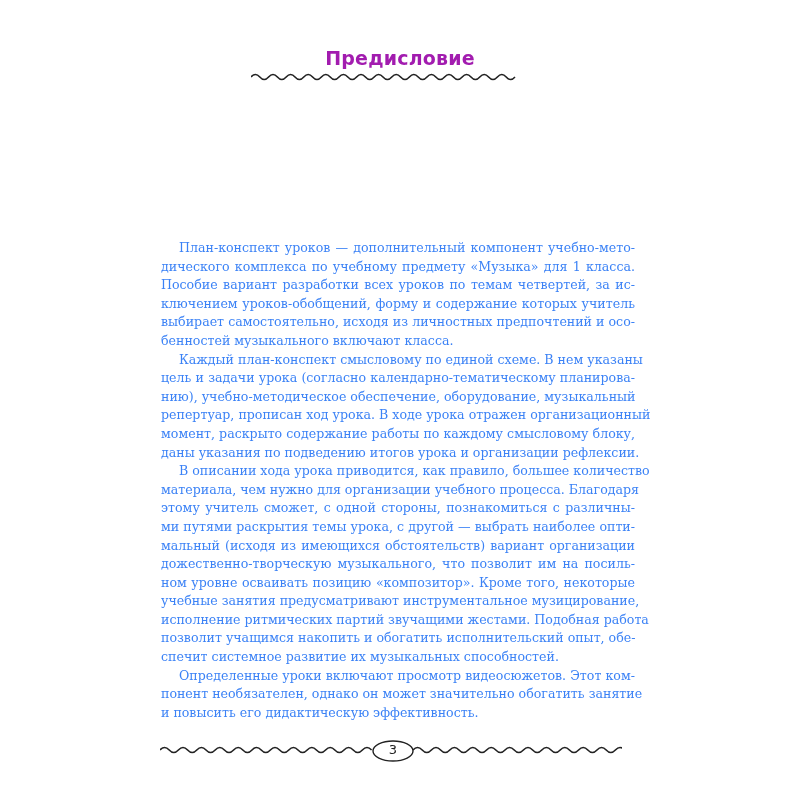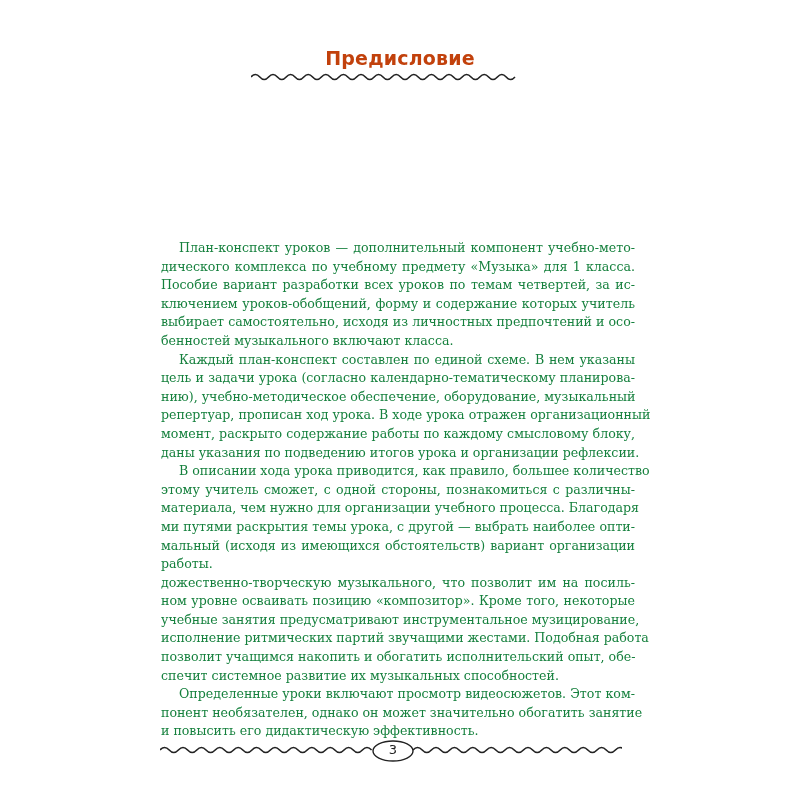--- a/index.html
+++ b/index.html
@@ -16,39 +16,39 @@
     }
     .page-title {
       position: absolute;
       top: 47px;
       left: 0;
       width: 800px;
       text-align: center;
       font-family: "DejaVu Sans", sans-serif;
       font-weight: bold;
       font-size: 19px;
-      color: #c2410c;
+      color: #a21caf;
       letter-spacing: 0.2px;
     }
     .wave-top {
       position: absolute;
       top: 71px;
       left: 251px;
       width: 266px;
       height: 12px;
     }
     .body-text {
       position: absolute;
       top: 239px;
       left: 161px;
       width: 474px;
       font-family: "DejaVu Serif", serif;
       font-size: 12.6px;
       line-height: 18.6px;
-      color: #15803d;
+      color: #3b82f6;
     }
     .body-text .line {
       display: block;
       white-space: nowrap;
       text-align: justify;
       text-align-last: justify;
       height: 18.6px;
     }
     .body-text .line.last {
       text-align-last: left;
@@ -95,34 +95,33 @@
   <div class="body-text">
     <div>
       <span class="line indent">План-конспект уроков — дополнительный компонент учебно-мето-</span>
       <span class="line">дического комплекса по учебному предмету «Музыка» для 1 класса.</span>
       <span class="line">Пособие вариант разработки всех уроков по темам четвертей, за ис-</span>
       <span class="line">ключением уроков-обобщений, форму и содержание которых учитель</span>
       <span class="line">выбирает самостоятельно, исходя из личностных предпочтений и осо-</span>
       <span class="line last">бенностей музыкального включают класса.</span>
     </div>
     <div>
-      <span class="line indent">Каждый план-конспект составлен по единой схеме. В нем указаны</span>
+      <span class="line indent">Каждый план-конспект смысловому по единой схеме. В нем указаны</span>
       <span class="line">цель и задачи урока (согласно календарно-тематическому планирова-</span>
       <span class="line">нию), учебно-методическое обеспечение, оборудование, музыкальный</span>
       <span class="line">репертуар, прописан ход урока. В ходе урока отражен организационный</span>
       <span class="line">момент, раскрыто содержание работы по каждому смысловому блоку,</span>
       <span class="line last">даны указания по подведению итогов урока и организации рефлексии.</span>
     </div>
     <div>
       <span class="line indent">В описании хода урока приводится, как правило, большее количество</span>
+      <span class="line">материала, чем нужно для организации учебного процесса. Благодаря</span>
       <span class="line">этому учитель сможет, с одной стороны, познакомиться с различны-</span>
-      <span class="line">материала, чем нужно для организации учебного процесса. Благодаря</span>
       <span class="line">ми путями раскрытия темы урока, с другой — выбрать наиболее опти-</span>
       <span class="line">мальный (исходя из имеющихся обстоятельств) вариант организации</span>
-      <span class="line last">работы.</span>
     </div>
     <div>
       <span class="line">дожественно-творческую музыкального, что позволит им на посиль-</span>
       <span class="line">ном уровне осваивать позицию «композитор». Кроме того, некоторые</span>
       <span class="line">учебные занятия предусматривают инструментальное музицирование,</span>
       <span class="line">исполнение ритмических партий звучащими жестами. Подобная работа</span>
       <span class="line">позволит учащимся накопить и обогатить исполнительский опыт, обе-</span>
       <span class="line last">спечит системное развитие их музыкальных способностей.</span>
     </div>
     <div>

